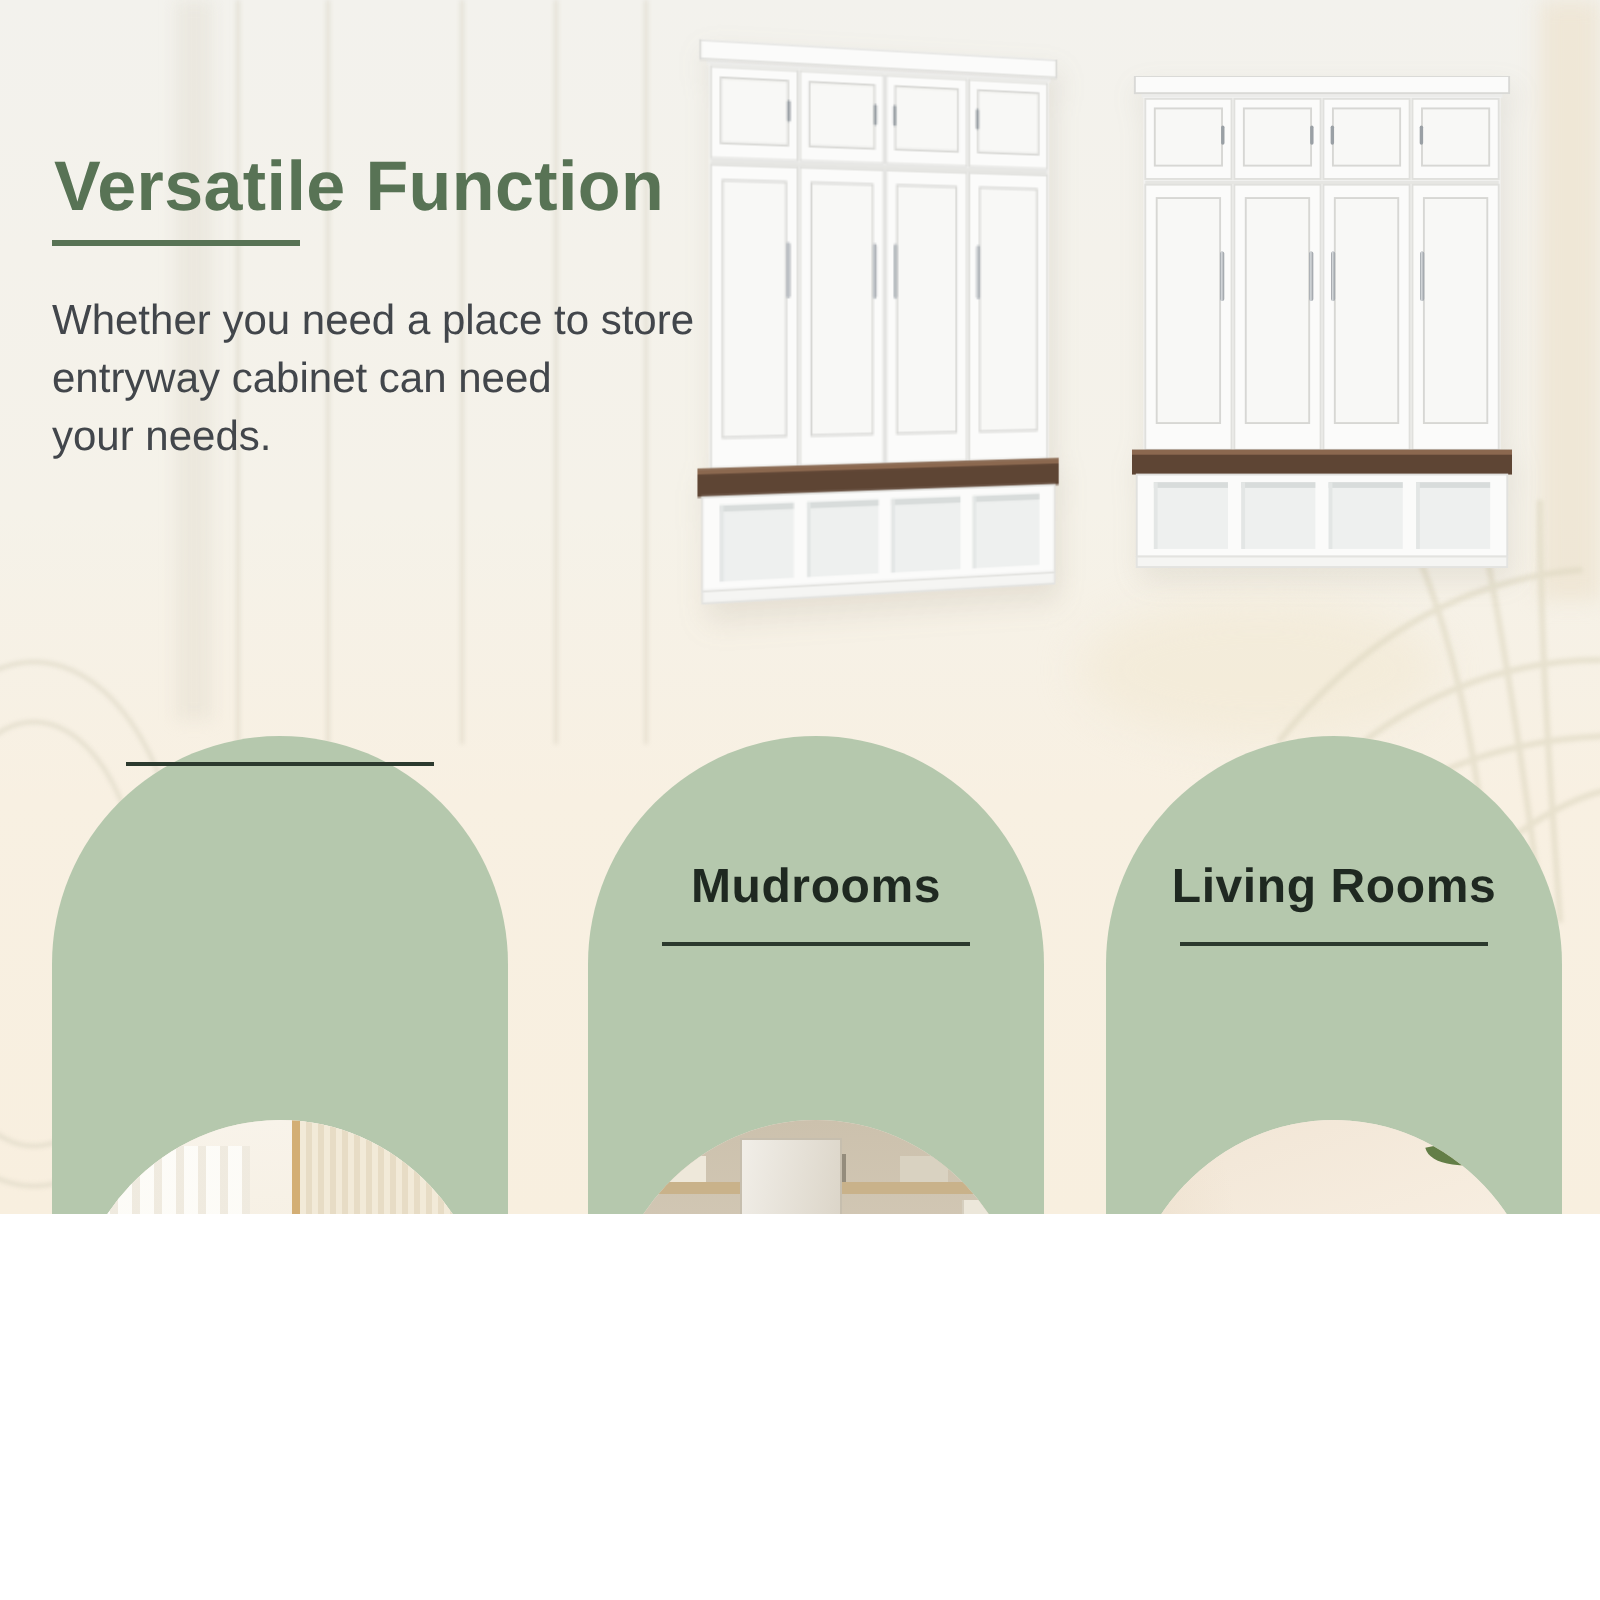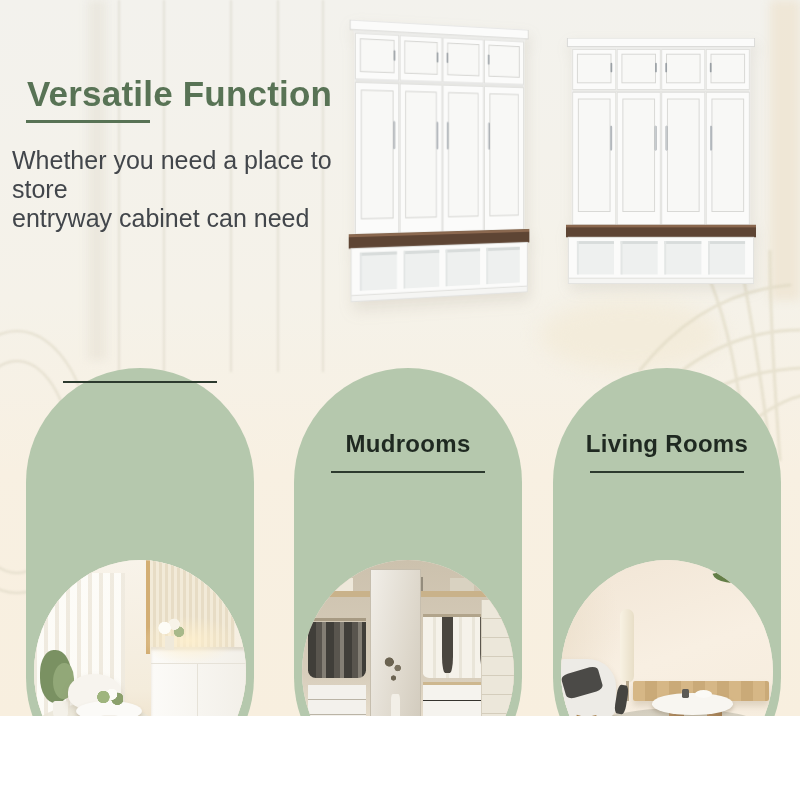--- a/index.html
+++ b/index.html
@@ -1,32 +1,32 @@
 <!DOCTYPE html>
 <html style="--heading: #587355; --body-text: #42464b; --card: #b5c8ad; --label: #1f2921; --bg-top: #f3f2ed; --bg-bottom: #f8efdf;"><head>
 <meta charset="utf-8">
 <style>
   html,body{margin:0;padding:0;}
   body{width:800px;height:800px;overflow:hidden;font-family:"Liberation Sans", sans-serif;}
-  #canvas{position:relative;width:800px;height:716px;overflow:hidden;
+  #canvas{position:relative;width:800px;height:607px;overflow:hidden;
     background:linear-gradient(180deg,var(--bg-top,#f3f2ed) 0%,#f5f2e9 42%,#f8f0e2 66%,var(--bg-bottom,#f8efdf) 100%);}
   .abs{position:absolute;}
 
   
   .bg-line{top:0;height:372px;width:2px;background:rgba(205,199,180,.38);filter:blur(1px);}
   .bg-band-left{left:88px;top:0;width:18px;height:360px;background:rgba(222,216,200,.35);filter:blur(4px);}
   .bg-band-right{left:770px;top:0;width:30px;height:300px;background:rgba(238,227,209,.8);filter:blur(5px);}
   .bg-arc{border:2px solid rgba(222,216,198,.75);border-radius:50%;filter:blur(1px);}
   .bg-blob{background:rgba(242,233,214,.7);filter:blur(10px);border-radius:50%;}
   .bg-palm{opacity:.6;filter:blur(1px);}
 
   
   .heading{left:27px;top:74px;font-size:35px;font-weight:700;letter-spacing:.2px;color:var(--heading,#587355);}
   .heading-rule{left:26px;top:120px;width:124px;height:3px;background:var(--heading,#587355);}
-  .desc{left:12px;top:146px;width:340px;font-size:25px;line-height:29px;color:var(--body-text,#42464b);}
+  .desc{left:26px;top:146px;width:340px;font-size:21px;line-height:29px;color:var(--body-text,#42464b);}
 
   
   .cab-left{left:348px;top:20px;width:212px;height:282px;transform:perspective(1100px) rotateY(24deg);transform-origin:4% 50%;
     filter:drop-shadow(3px 8px 8px rgba(125,115,95,.14));}
   .cab-right{left:566px;top:38px;width:190px;height:246px;filter:drop-shadow(2px 6px 7px rgba(125,115,95,.12));}
   .cab-left svg,.cab-right svg{display:block;width:100%;height:100%;}
 
   
   .pill{top:368px;width:228px;height:424px;background:var(--card,#b5c8ad);border-radius:114px;}
   .pill-label{display:block;margin-top:62px;text-align:center;font-size:24px;font-weight:700;color:var(--label,#1f2921);letter-spacing:.3px;}
@@ -120,20 +120,21 @@
         <path d="M100 200 C 130 170, 160 150, 184 145"></path>
       <path d="M90 30 C 110 80, 120 140, 125 195"></path>
     </g>
   </svg>
 
   <div class="abs heading">Versatile Function</div>
   <div class="abs heading-rule"></div>
   <div class="abs desc">
     <div>Whether you need a place to store</div>
     <div>entryway cabinet can need</div>
+    <div>your needs.</div>
   </div>
 
   <div class="abs cab-left" id="cab1">
       <svg viewBox="0 0 200 258" xmlns="http://www.w3.org/2000/svg" preserveAspectRatio="none">
         <rect x="1.5" y="0" width="197" height="9" fill="#fbfbfa" stroke="#d9d9d6"></rect>
         <rect x="5" y="9.5" width="190" height="2" fill="#ececea"></rect>
         <rect x="6" y="11" width="188" height="185" fill="#f2f2f0"></rect>
         <rect x="7" y="12" width="45.375" height="42" fill="#fbfbfa" stroke="#e0e0dd"></rect>
         <rect x="12" y="17" width="35.375" height="30" fill="#f8f8f6" stroke="#d7d7d4"></rect>
         <rect x="46.875" y="26" width="1.8" height="10" rx="0.9" fill="#9aa0a5"></rect>

